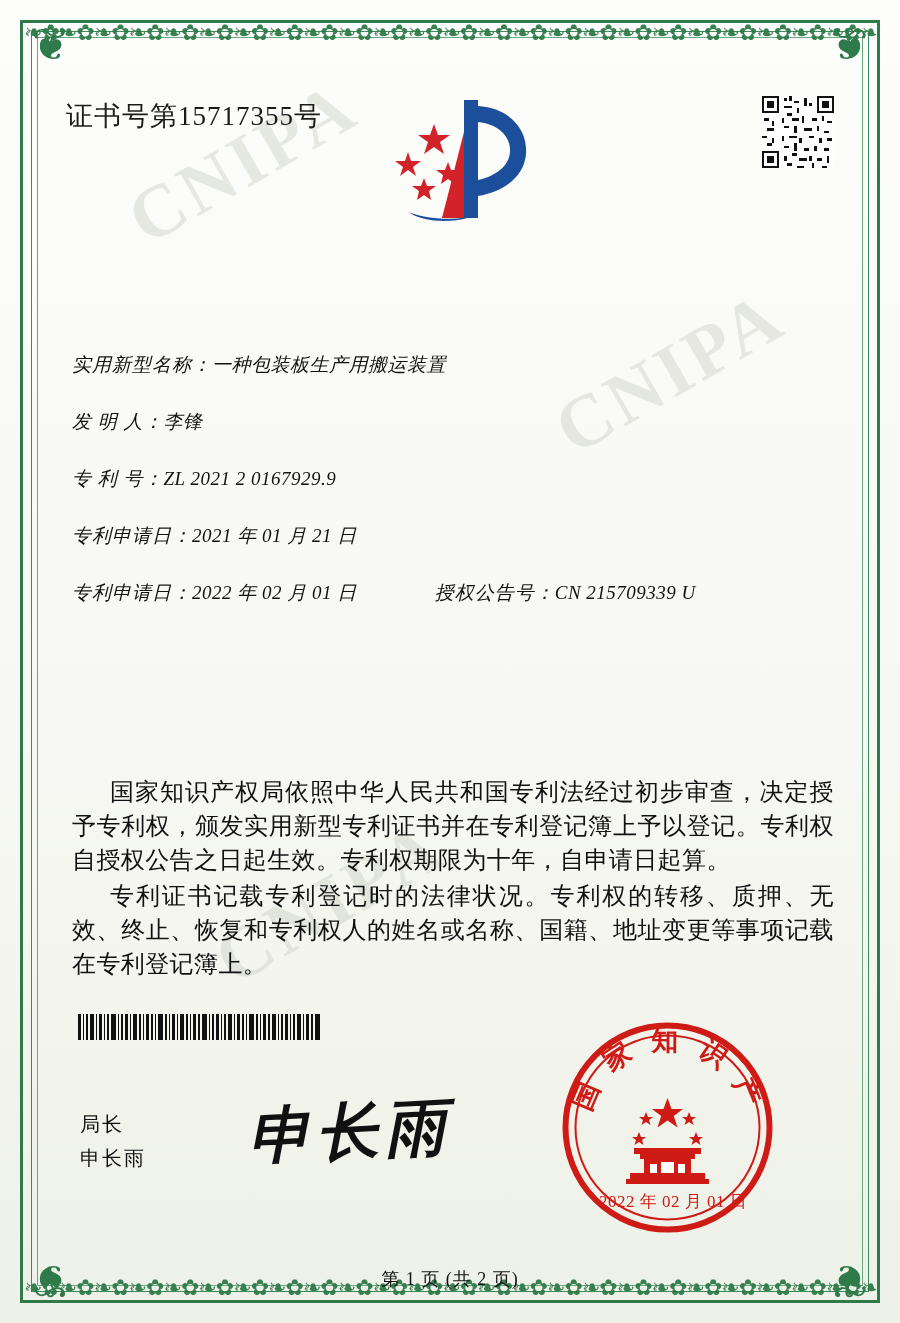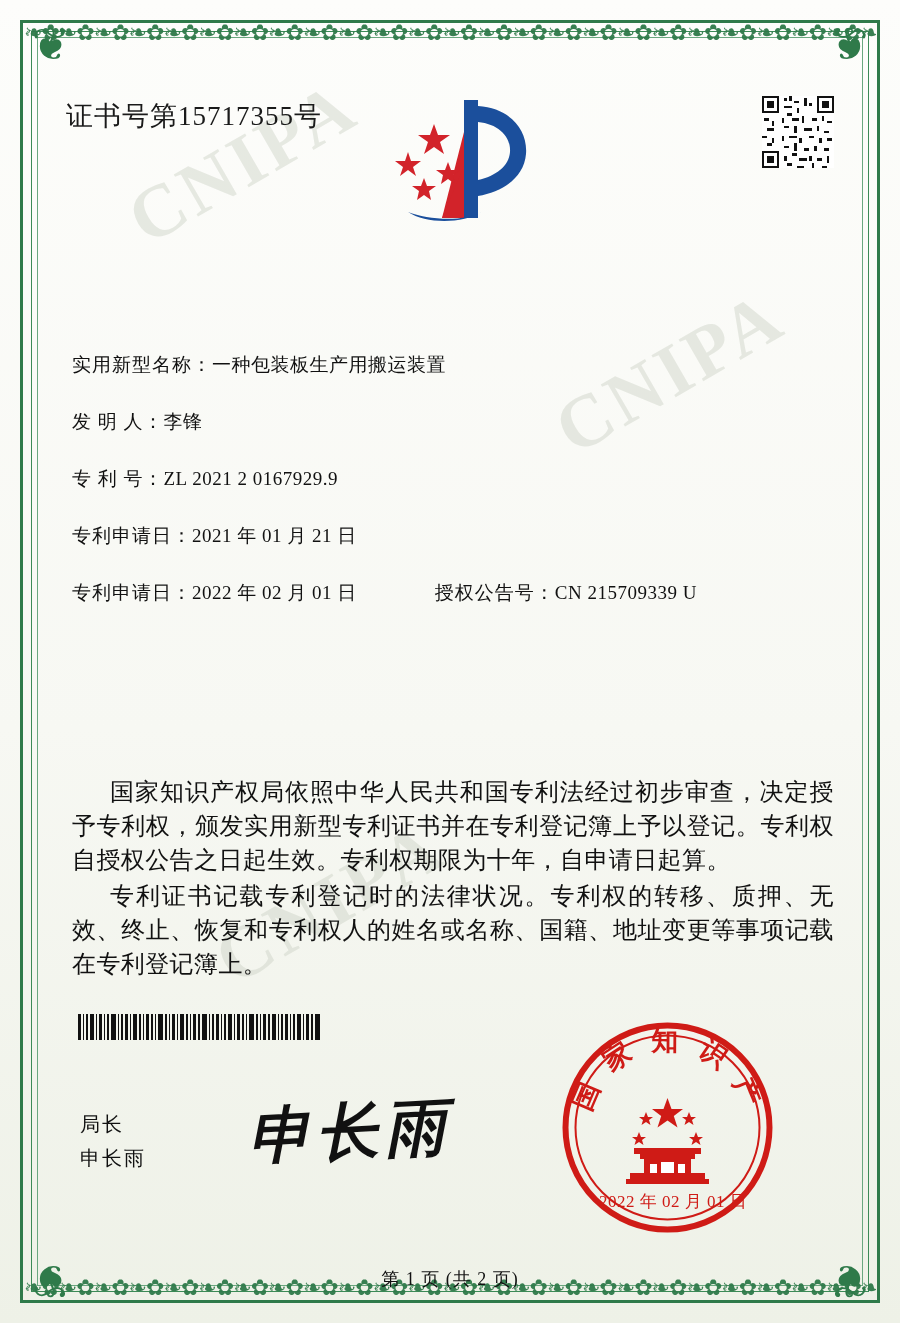--- a/index.html
+++ b/index.html
@@ -119,21 +119,21 @@
     font-size: 46px;
     font-weight: bold;
     letter-spacing: 6px;
     color: #111;
     font-family: "Liberation Serif", serif;
   }
 
   
   .fields {
     position: absolute;
-    left: 72px; top: 352px; right: 66px;
+    left: 72px; top: 352px; right: 66px; font-style: italic;
   }
   .field-row {
     display: flex;
     align-items: baseline;
     font-size: 19px;
     color: #111;
     height: 57px;
   }
   .field-label {
     white-space: nowrap;

